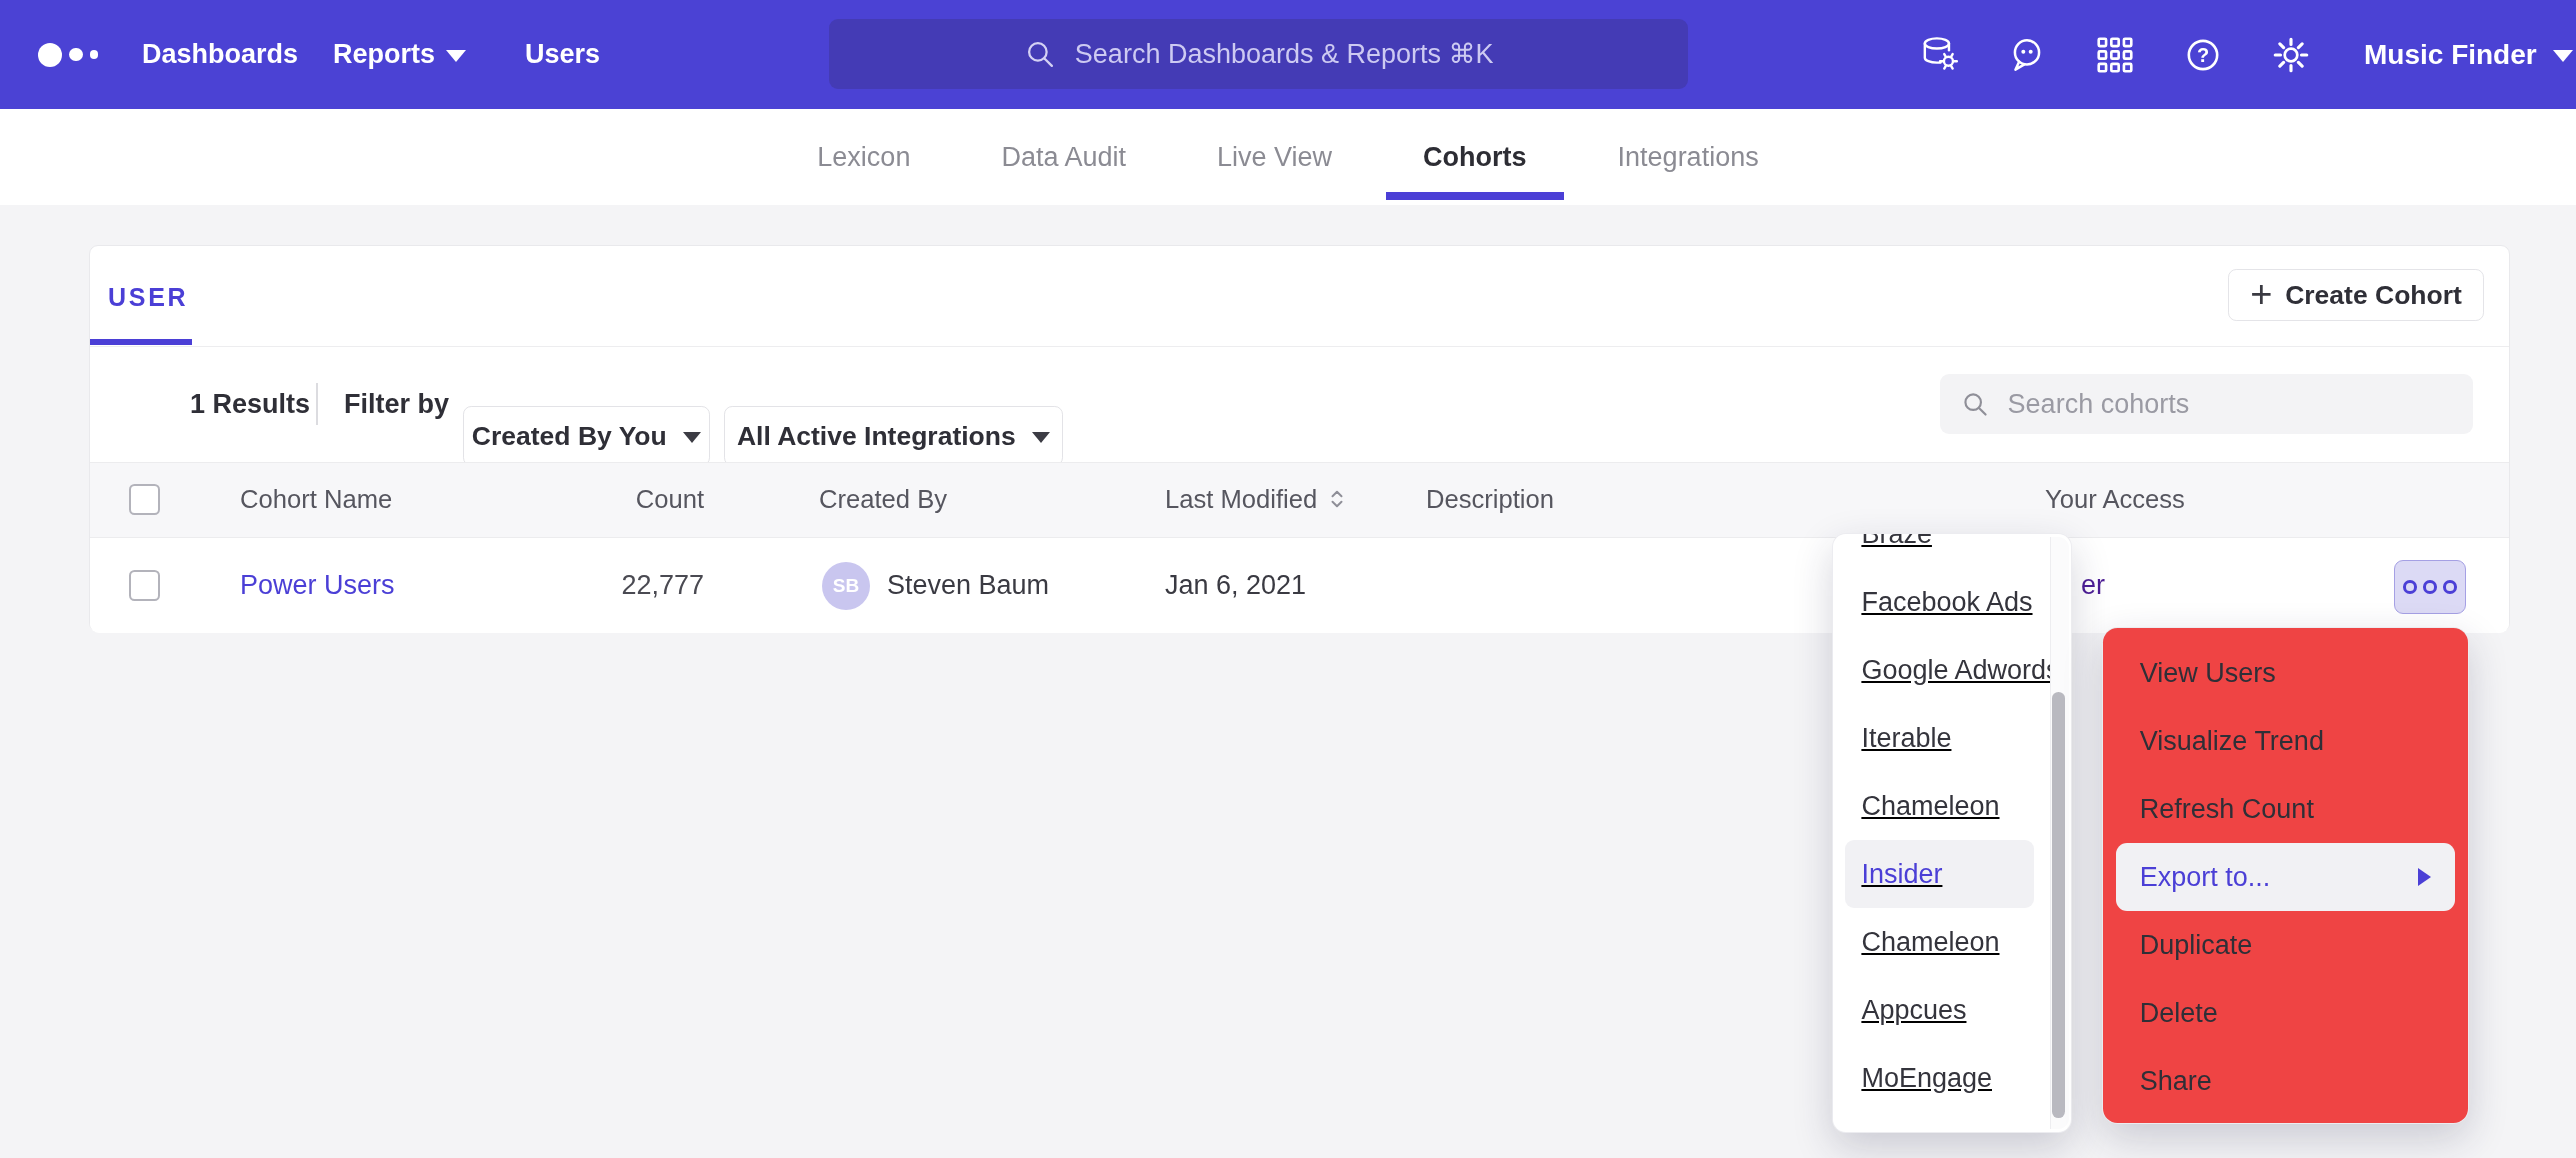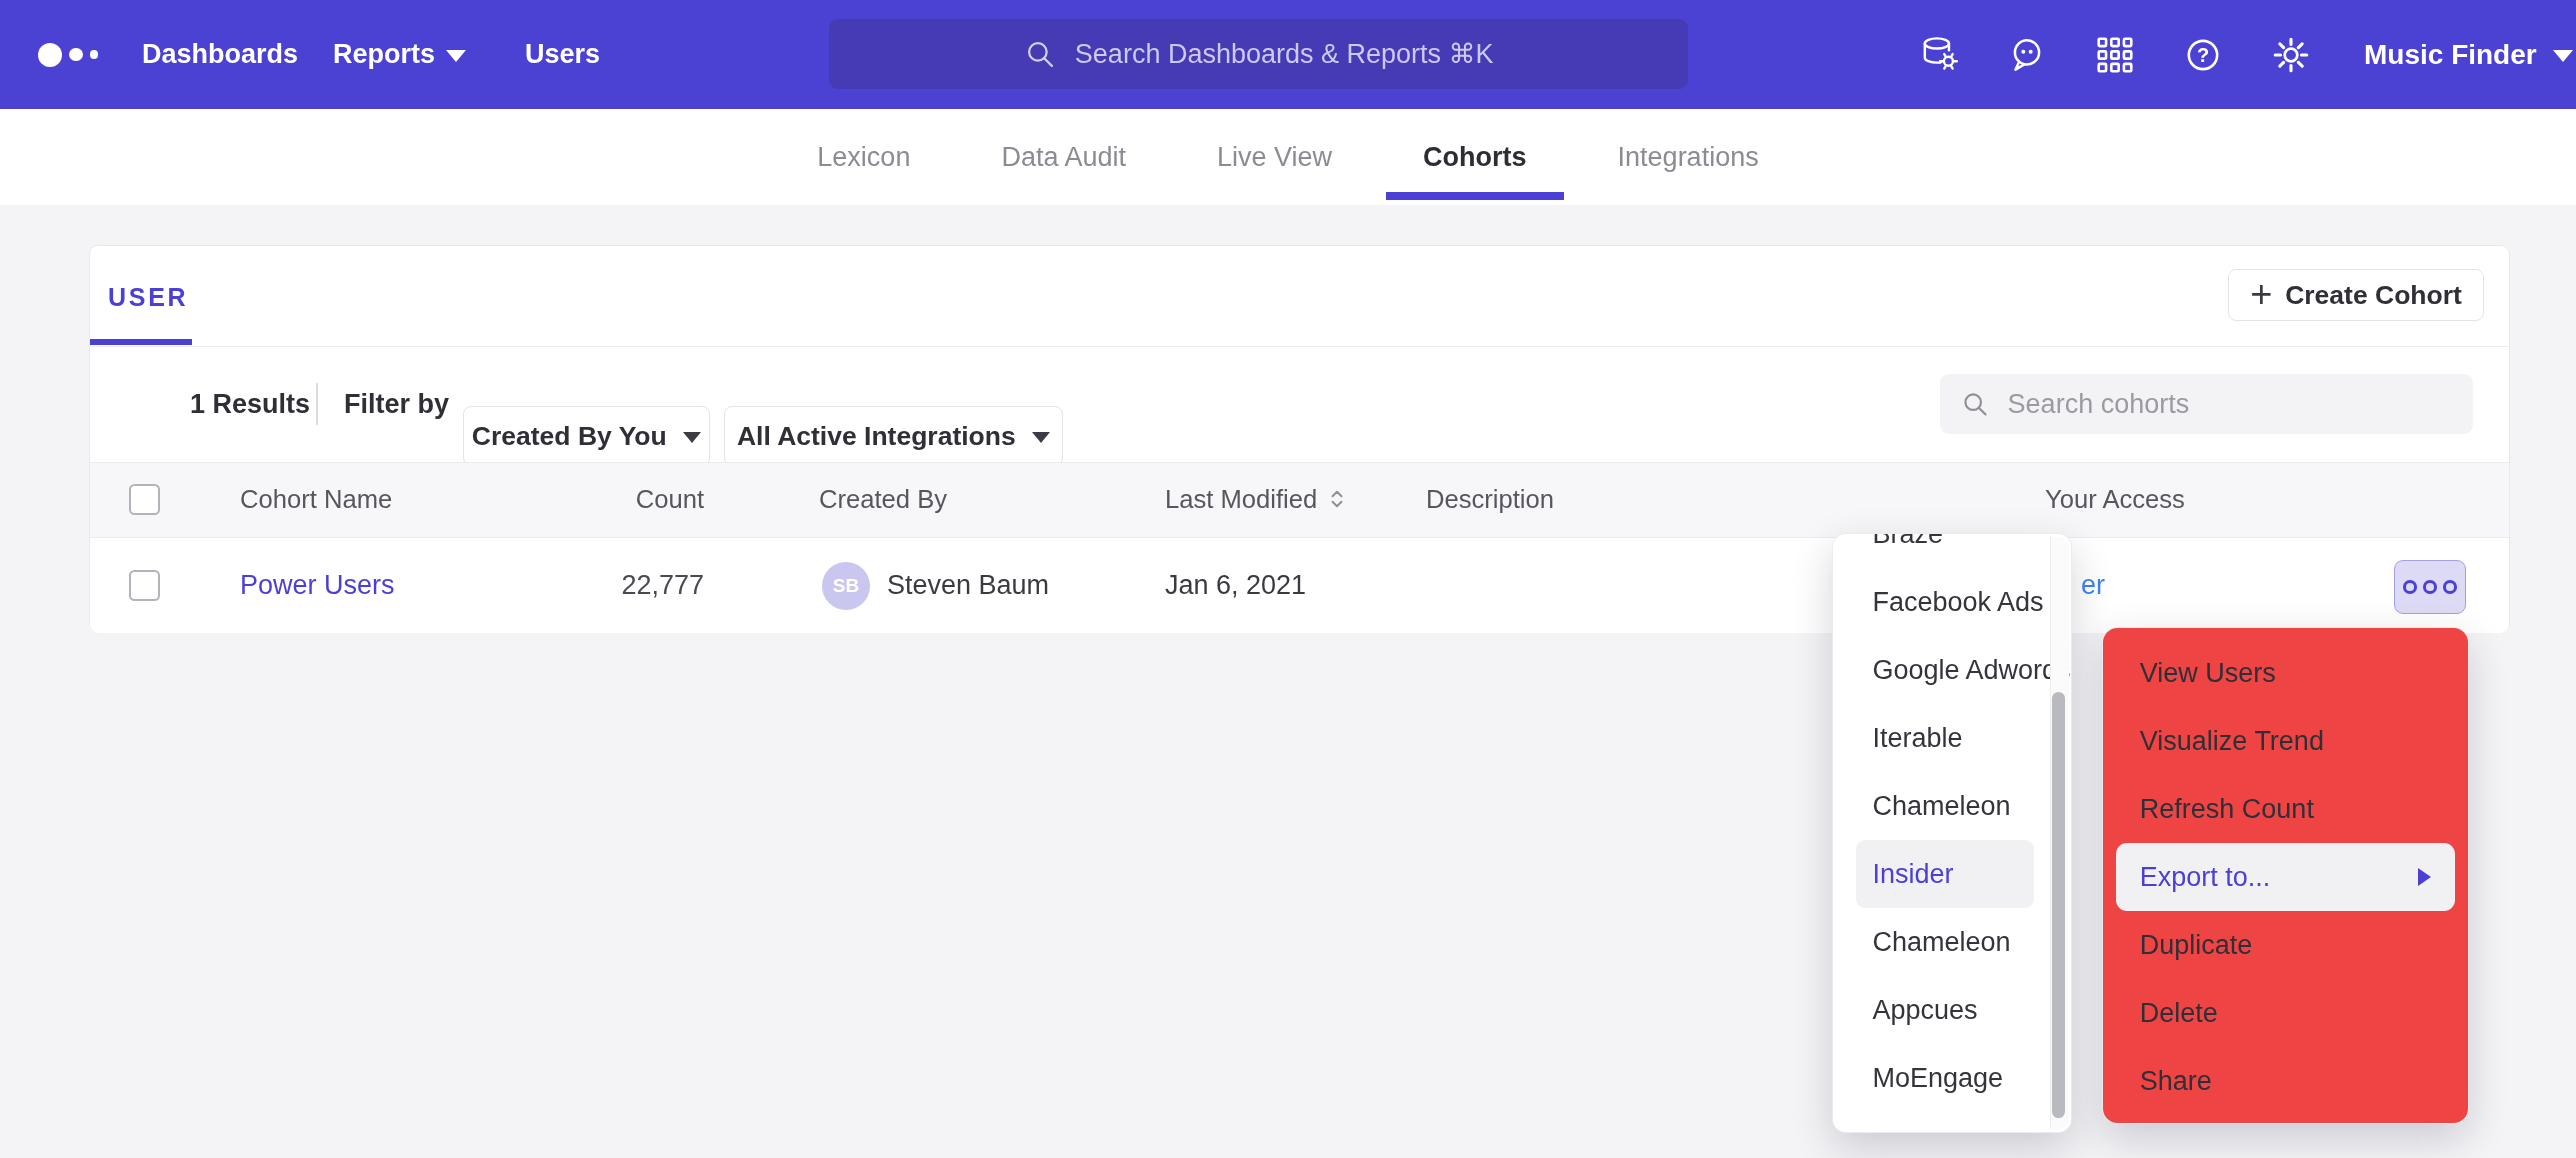--- a/index.html
+++ b/index.html
@@ -69,30 +69,30 @@
   .thead { position:absolute; left:0; top:216px; width:100%; height:76px; background:#f7f7f9;
            border-top:1.8px solid #ececee; border-bottom:1.8px solid #ececee; }
   .hcell { position:absolute; top:0; height:72px; display:flex; align-items:center; font-size:25.6px; color:#56565f; }
   .trow { position:absolute; left:0; top:292px; width:100%; height:95px; background:#fff; border-radius:0 0 9px 9px; }
   .tcell { position:absolute; top:0; height:95px; display:flex; align-items:center; font-size:27px; color:#3a3a42; }
   .cb { width:31px; height:31px; border:2.3px solid #b3b3bb; border-radius:5.5px; background:#fff; cursor:pointer; }
   .num { justify-content:flex-end; }
   .link { color:#4b3fd6; cursor:pointer; }
   .avatar { position:absolute; left:732px; top:24px; width:48px; height:48px; border-radius:50%; background:#c9c6ef;
             display:flex; align-items:center; justify-content:center; color:#fff; font-size:19px; font-weight:700; }
-  .frag { color:#3b82f6; }
+  .frag { color:#4c1d95; }
   .more-btn { position:absolute; left:2304px; top:69px; width:72px; height:54px; background:#dcdaf5;
               border:1.8px solid #a5a0e4; border-radius:9px; display:flex; align-items:center; justify-content:center;
               gap:6.4px; cursor:pointer; }
   .more-btn i { width:13.7px; height:13.7px; border:3.2px solid #4b3fd6; border-radius:50%; }
 
   
   .submenu { position:absolute; left:1833px; top:534px; width:238px; height:598px; background:#fff;
              border-radius:12.8px; box-shadow:0 0 0 0.9px #ececf0, 0 14.6px 40px rgba(35,35,70,.20); overflow:hidden; }
-  .submenu ul { list-style:none; margin:-34px 8px 0 0; padding:0 29px 0 23px; }
+  .submenu ul { list-style:none; margin:-34px 8px 0 0; padding:0 29px 0 12px;text-decoration:underline; }
   .submenu li { height:68px; display:flex; align-items:center; padding-left:16.4px; font-size:27px; color:#34343c;
                 border-radius:9px; cursor:pointer; white-space:nowrap; }
   .submenu li.hl { background:#f1f1f4; color:#4b3fd6; }
   .sb-track { position:absolute; top:2.7px; bottom:2.7px; right:1.8px; width:19px; background:#fbfbfc;
               border-left:0.9px solid #ededf0; border-radius:0 11px 11px 0; }
   .sb-thumb { position:absolute; right:4.6px; top:155px; width:12.8px; height:426px; border-radius:6.4px; background:#b9b9c0; cursor:grab; }
 
   .ctxmenu { position:absolute; left:2103px; top:628px; width:365px; height:495px; background:#ef4444;
              border-radius:14.6px; box-shadow:0 0 0 0.9px #ececf0, 0 14.6px 40px rgba(35,35,70,.20); padding:11px 0; }
   .ctxmenu ul { list-style:none; margin:0; padding:0 12.8px; }

